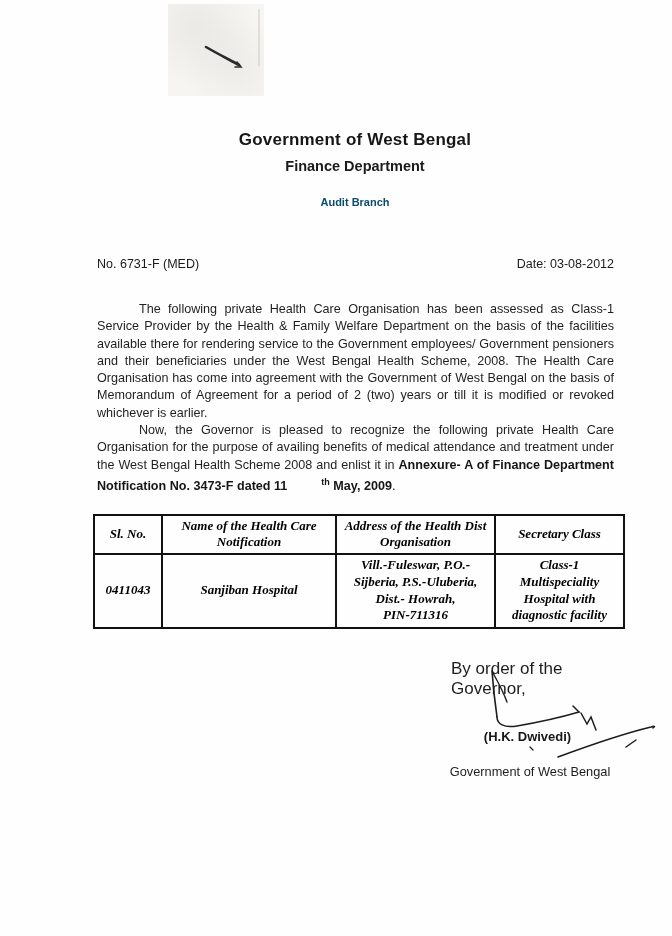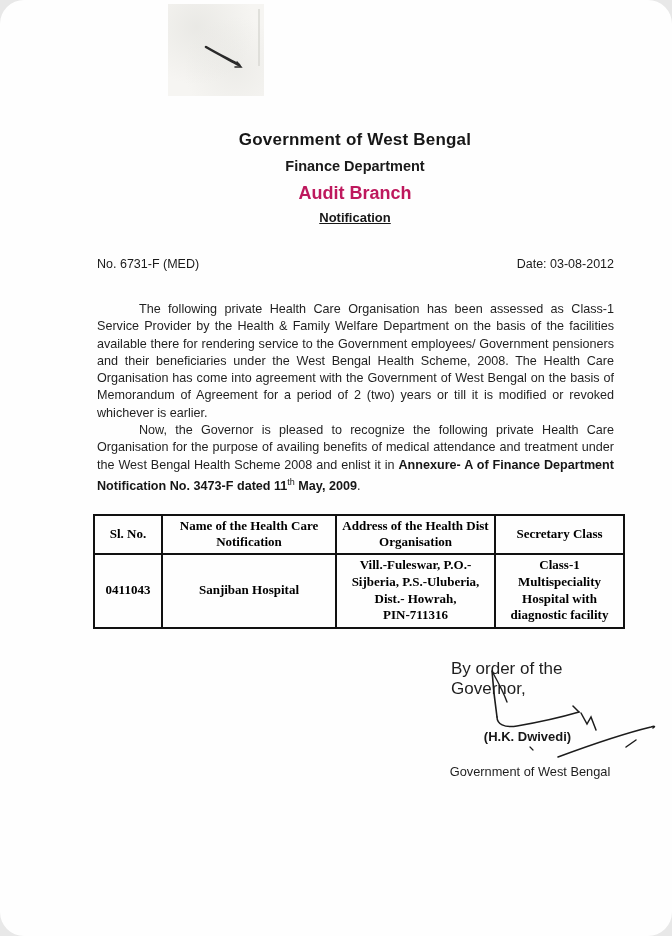--- a/index.html
+++ b/index.html
@@ -3,67 +3,67 @@
 <meta charset="utf-8">
 <style>
   html,body{margin:0;padding:0;background:#e8e8e8;}
   .page{
     position:relative;
     width:672px;height:936px;
     background:#fefefe;
     overflow:hidden;
     font-family:"Liberation Sans", sans-serif;
     color:#1d1d1d;
-    border-radius:24px;
   }
   
   .stamp{
     position:absolute;left:168px;top:4px;width:96px;height:92px;
     background:
       radial-gradient(circle at 30% 25%, rgba(210,210,205,0.35), rgba(210,210,205,0) 60%),
       radial-gradient(circle at 70% 70%, rgba(215,215,210,0.30), rgba(215,215,210,0) 55%),
       #f6f5f2;
   }
   .stamp svg{position:absolute;left:0;top:0;}
 
   .header-block{
     position:absolute;left:96px;top:130px;width:518px;
     text-align:center;
   }
   .title{font-size:17px;font-weight:bold;color:#171717;letter-spacing:.2px;}
   .subtitle{font-size:14.5px;font-weight:bold;margin-top:8px;color:#1a1a1a;}
-  .branch{font-size:18px;font-weight:bold;margin-top:9px;color:#be185d;}
+  .branch{font-size:11px;font-weight:bold;margin-top:22px;color:#0c4a6e;}
 
   .notification{
     position:absolute;left:96px;top:210px;width:518px;
     text-align:center;font-size:13px;font-weight:bold;
     text-decoration:underline;color:#171717;
   }
 
   .meta-row{
     position:absolute;left:97px;top:257px;width:517px;
     display:flex;justify-content:space-between;
     font-size:12.5px;font-weight:normal;color:#1a1a1a;
   }
 
   .body-text{
     position:absolute;left:97px;top:301px;width:517px;
     font-size:12.6px;line-height:17.3px;text-align:justify;
     color:#1f1f1f;
   }
   .body-text p{margin:0;text-indent:42px;}
-  .body-text sup{font-size:9px;font-weight:normal;}
+  .body-text sup{font-size:9px;font-weight:bold;margin-left:34px;}
   .body-text b{color:#161616;}
 
   table.hospital{
     position:absolute;left:93px;top:514px;
     border-collapse:collapse;
     font-family:"Liberation Serif", serif;
     font-weight:bold;color:#000;
     table-layout:fixed;
+    font-style:italic;
   }
   table.hospital th, table.hospital td{
     border:2px solid #111;
     text-align:center;vertical-align:middle;
     padding:2px 4px;
   }
   table.hospital th{font-size:13px;line-height:1.25;height:30px;}
   table.hospital td{font-size:13px;line-height:1.3;height:68px;white-space:pre-line;}
   .col-sl{width:58px;}
   .col-name{width:164px;}
@@ -96,21 +96,20 @@
       <line x1="91" y1="5" x2="91" y2="62" stroke="#d9d8d3" stroke-width="1.5"></line>
     </svg>
   </div>
 
   <div class="header-block">
     <div class="title">Government of West Bengal</div>
     <div class="subtitle">Finance Department</div>
     <div class="branch">Audit Branch</div>
   </div>
 
-  <div class="notification">Notification</div>
 
   <div class="meta-row">
     <span>No. 6731-F (MED)</span>
     <span>Date: 03-08-2012</span>
   </div>
 
   <div class="body-text">
     <p><span>The following private Health Care Organisation has been assessed as Class-1 Service Provider by the Health &amp; Family Welfare Department on the basis of the facilities available there for rendering service to the Government employees/ Government pensioners and their beneficiaries under the West Bengal Health Scheme, 2008. The Health Care Organisation has come into agreement with the Government of West Bengal on the basis of Memorandum of Agreement for a period of 2 (two) years or till it is modified or revoked whichever is earlier.</span></p>
     <p><span>Now, the Governor is pleased to recognize the following private Health Care Organisation for the purpose of availing benefits of medical attendance and treatment under the West Bengal Health Scheme 2008 and enlist it in </span><b><span>Annexure- A of Finance Department Notification No. 3473-F dated 11</span><sup>th</sup><span> May, 2009</span></b><span>.</span></p>
   </div>

